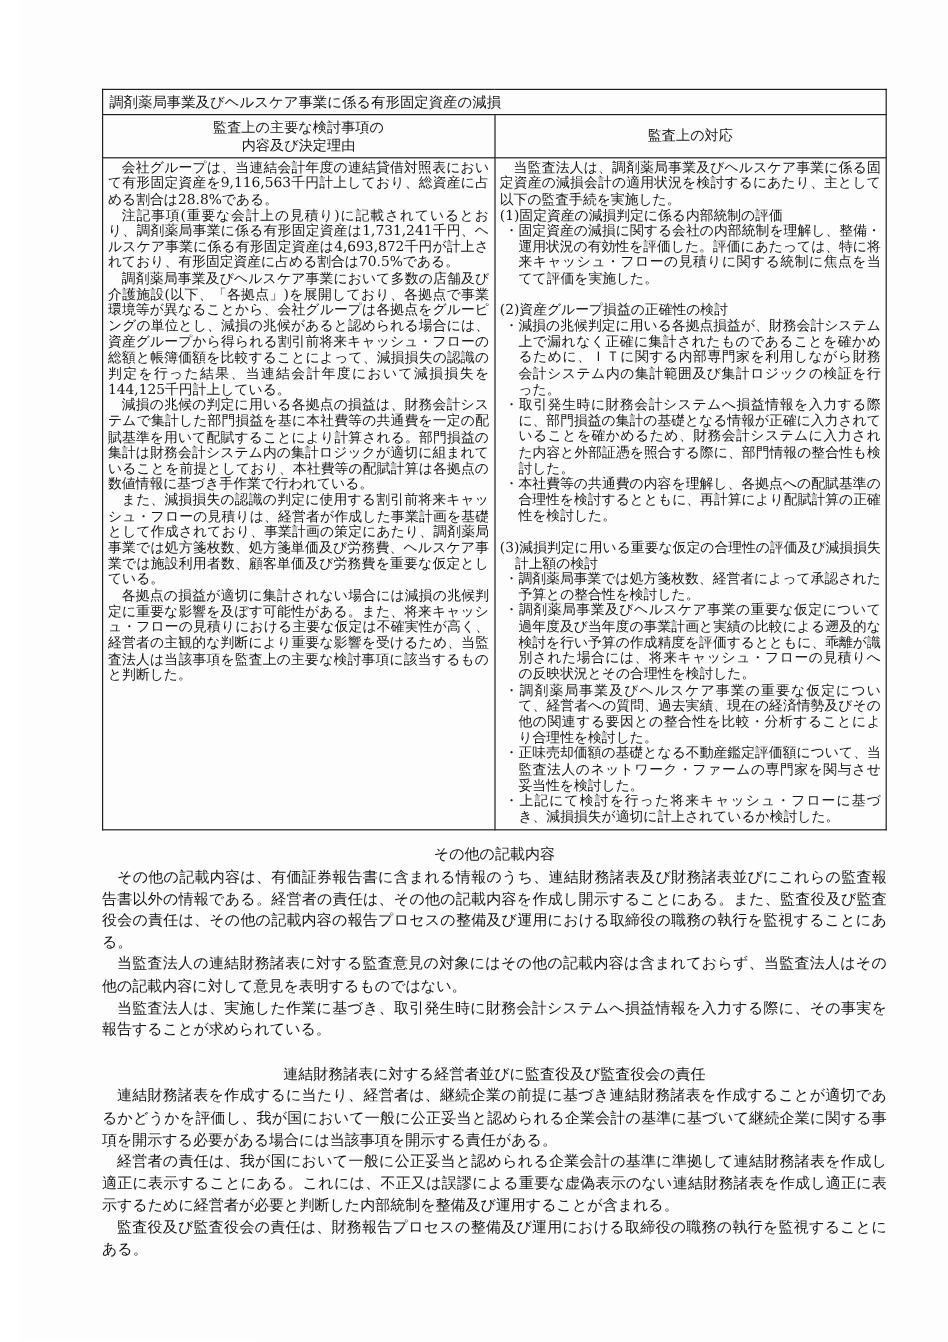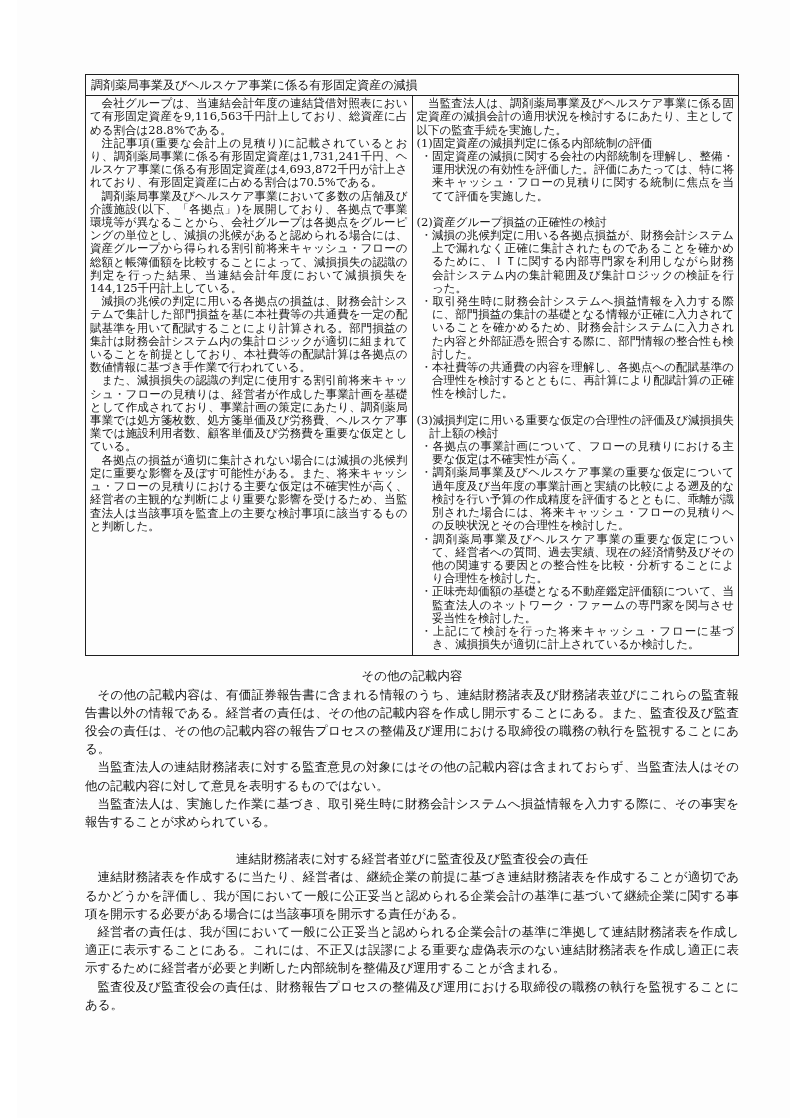--- a/index.html
+++ b/index.html
@@ -74,20 +74,27 @@
 <body>
 
 <div class="page">
 
   <table class="kam">
     <tbody>
       <tr>
         <td class="kam-title" colspan="2">調剤薬局事業及びヘルスケア事業に係る有形固定資産の減損</td>
       </tr>
       <tr>
+        <td class="kam-header">
+          <div>監査上の主要な検討事項の</div>
+          <div>内容及び決定理由</div>
+        </td>
+        <td class="kam-header">監査上の対応</td>
+      </tr>
+      <tr>
         <td class="kam-cell" id="kam-left">
             <div class="para">会社グループは、当連結会計年度の連結貸借対照表において有形固定資産を9,116,563千円計上しており、総資産に占める割合は28.8%である。</div>
             <div class="para">注記事項(重要な会計上の見積り)に記載されているとおり、調剤薬局事業に係る有形固定資産は1,731,241千円、ヘルスケア事業に係る有形固定資産は4,693,872千円が計上されており、有形固定資産に占める割合は70.5%である。</div>
             <div class="para">調剤薬局事業及びヘルスケア事業において多数の店舗及び介護施設(以下、「各拠点」)を展開しており、各拠点で事業環境等が異なることから、会社グループは各拠点をグルーピングの単位とし、減損の兆候があると認められる場合には、資産グループから得られる割引前将来キャッシュ・フローの総額と帳簿価額を比較することによって、減損損失の認識の判定を行った結果、当連結会計年度において減損損失を144,125千円計上している。</div>
             <div class="para">減損の兆候の判定に用いる各拠点の損益は、財務会計システムで集計した部門損益を基に本社費等の共通費を一定の配賦基準を用いて配賦することにより計算される。部門損益の集計は財務会計システム内の集計ロジックが適切に組まれていることを前提としており、本社費等の配賦計算は各拠点の数値情報に基づき手作業で行われている。</div>
             <div class="para">また、減損損失の認識の判定に使用する割引前将来キャッシュ・フローの見積りは、経営者が作成した事業計画を基礎として作成されており、事業計画の策定にあたり、調剤薬局事業では処方箋枚数、処方箋単価及び労務費、ヘルスケア事業では施設利用者数、顧客単価及び労務費を重要な仮定としている。</div>
             <div class="para">各拠点の損益が適切に集計されない場合には減損の兆候判定に重要な影響を及ぼす可能性がある。また、将来キャッシュ・フローの見積りにおける主要な仮定は不確実性が高く、経営者の主観的な判断により重要な影響を受けるため、当監査法人は当該事項を監査上の主要な検討事項に該当するものと判断した。</div>
           </td>
         <td class="kam-cell" id="kam-right">
             <div class="para">当監査法人は、調剤薬局事業及びヘルスケア事業に係る固定資産の減損会計の適用状況を検討するにあたり、主として以下の監査手続を実施した。</div>
@@ -96,21 +103,21 @@
               <div class="bullet">・固定資産の減損に関する会社の内部統制を理解し、整備・運用状況の有効性を評価した。評価にあたっては、特に将来キャッシュ・フローの見積りに関する統制に焦点を当てて評価を実施した。</div>
             </div>
             <div class="proc">
               <div class="proc-h">(2)資産グループ損益の正確性の検討</div>
               <div class="bullet">・減損の兆候判定に用いる各拠点損益が、財務会計システム上で漏れなく正確に集計されたものであることを確かめるために、ＩＴに関する内部専門家を利用しながら財務会計システム内の集計範囲及び集計ロジックの検証を行った。</div>
               <div class="bullet">・取引発生時に財務会計システムへ損益情報を入力する際に、部門損益の集計の基礎となる情報が正確に入力されていることを確かめるため、財務会計システムに入力された内容と外部証憑を照合する際に、部門情報の整合性も検討した。</div>
               <div class="bullet">・本社費等の共通費の内容を理解し、各拠点への配賦基準の合理性を検討するとともに、再計算により配賦計算の正確性を検討した。</div>
             </div>
             <div class="proc">
               <div class="proc-h">(3)減損判定に用いる重要な仮定の合理性の評価及び減損損失計上額の検討</div>
-              <div class="bullet">・各拠点の事業計画について、フローの見積りにおける主要な仮定は不確実性が高く。</div>
+              <div class="bullet">・調剤薬局事業では処方箋枚数、経営者によって承認された予算との整合性を検討した。</div>
               <div class="bullet">・調剤薬局事業及びヘルスケア事業の重要な仮定について過年度及び当年度の事業計画と実績の比較による遡及的な検討を行い予算の作成精度を評価するとともに、乖離が識別された場合には、将来キャッシュ・フローの見積りへの反映状況とその合理性を検討した。</div>
               <div class="bullet">・調剤薬局事業及びヘルスケア事業の重要な仮定について、経営者への質問、過去実績、現在の経済情勢及びその他の関連する要因との整合性を比較・分析することにより合理性を検討した。</div>
               <div class="bullet">・正味売却価額の基礎となる不動産鑑定評価額について、当監査法人のネットワーク・ファームの専門家を関与させ妥当性を検討した。</div>
               <div class="bullet">・上記にて検討を行った将来キャッシュ・フローに基づき、減損損失が適切に計上されているか検討した。</div>
             </div>
           </td>
       </tr>
     </tbody>
   </table>
 

